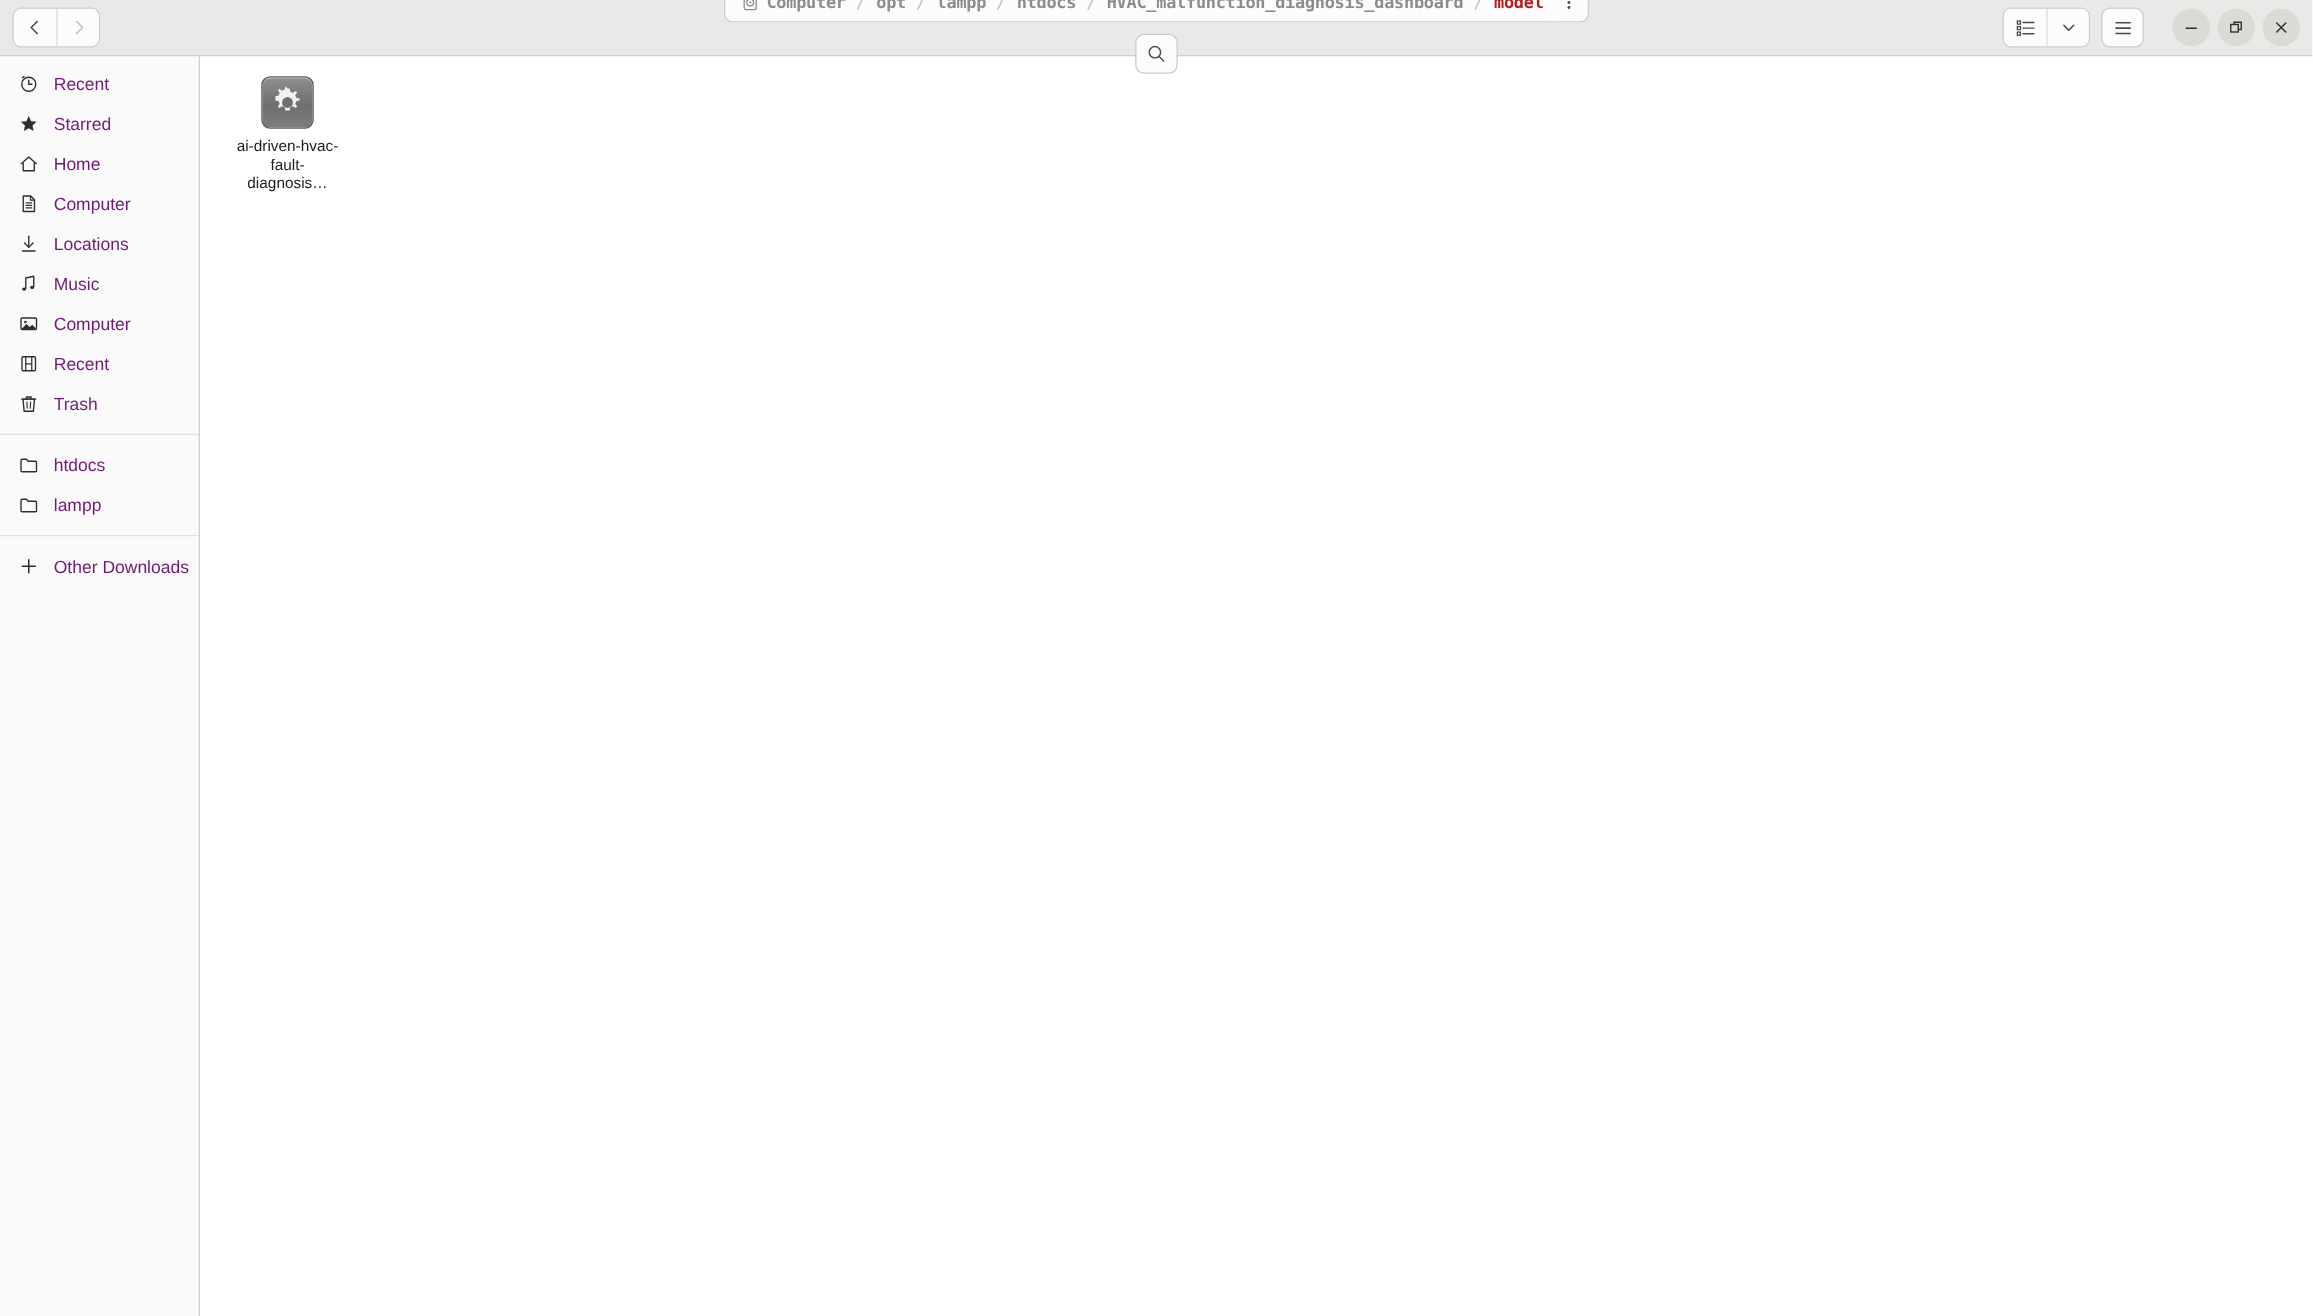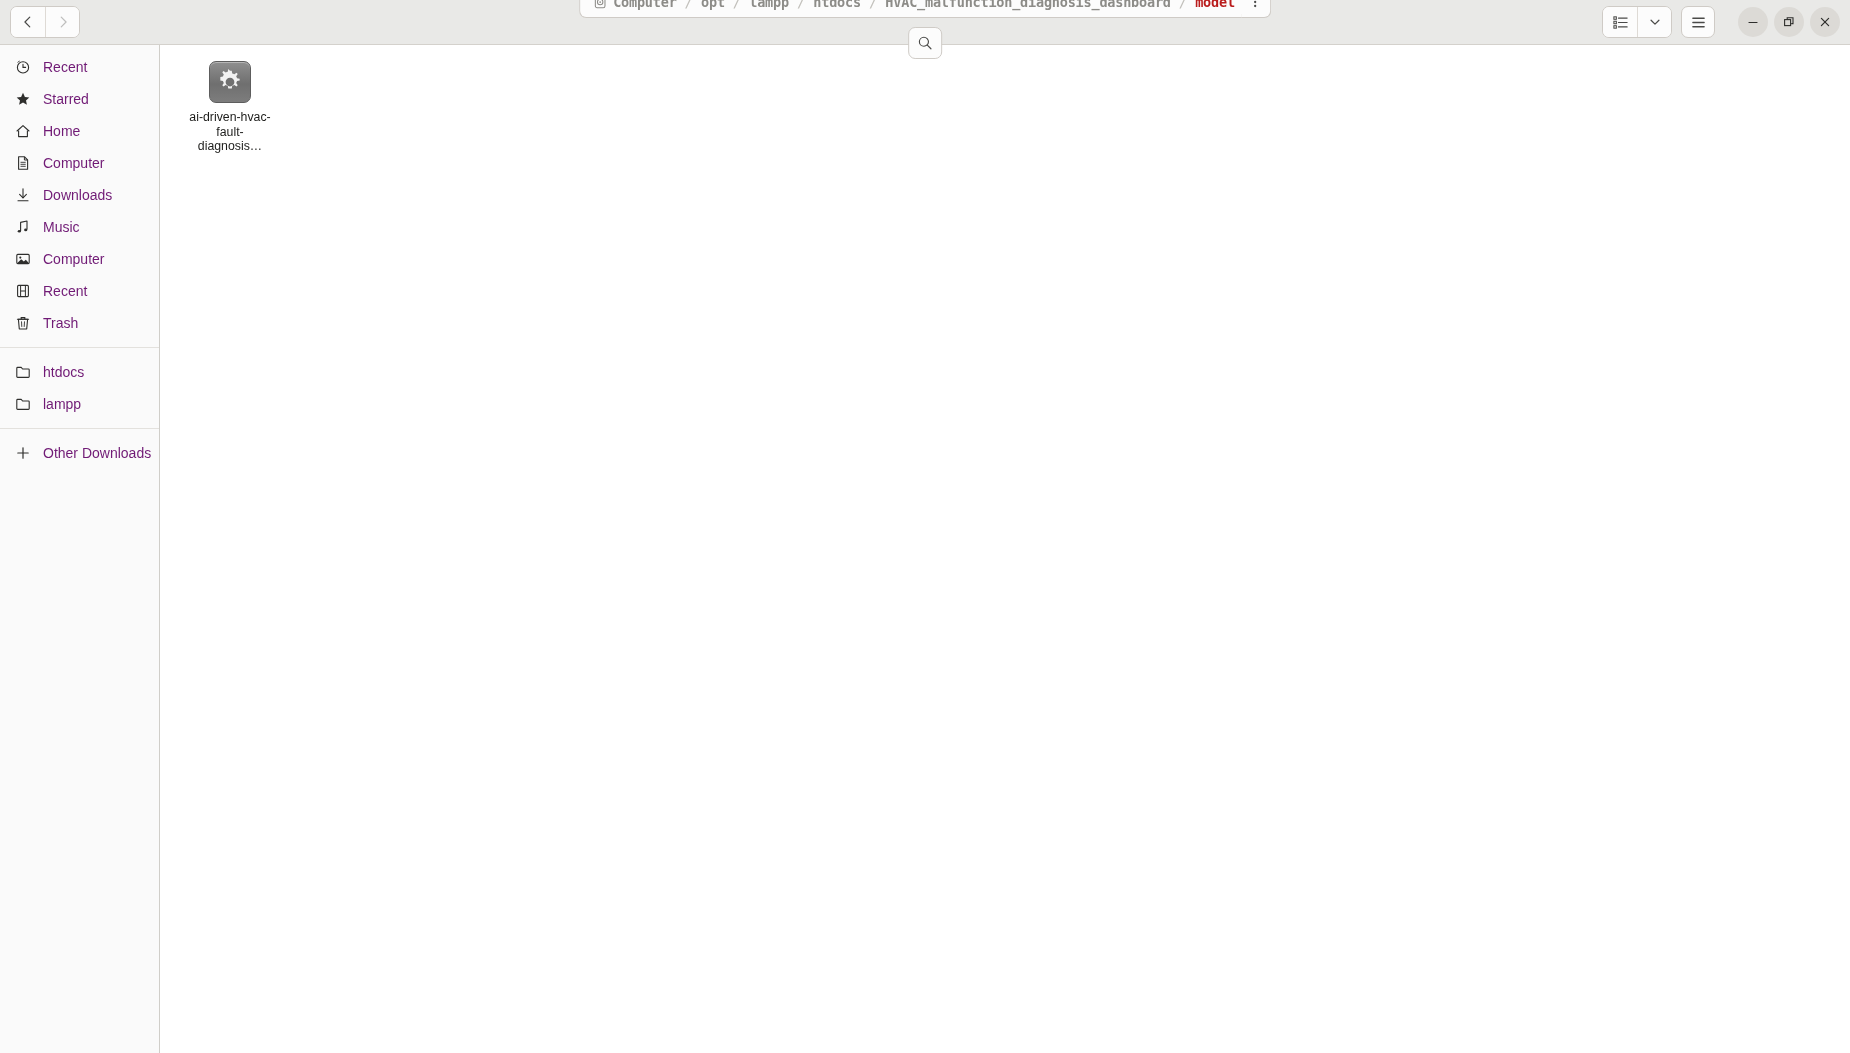--- a/index.html
+++ b/index.html
@@ -340,21 +340,21 @@
     </div>
 
     <div class="side-item">
       <span class="side-icon">
         <svg width="16" height="16" viewBox="0 0 16 16">
           <line x1="8" y1="1.9" x2="8" y2="10.6" stroke="#2e2e2c" stroke-width="1.1" stroke-linecap="round"></line>
           <path d="M4.6 7.4 L8 10.9 L11.4 7.4" fill="none" stroke="#2e2e2c" stroke-width="1.1" stroke-linecap="round" stroke-linejoin="round"></path>
           <line x1="3" y1="13.8" x2="13" y2="13.8" stroke="#2e2e2c" stroke-width="1.1" stroke-linecap="round"></line>
         </svg>
       </span>
-      <span>Downloads</span>
+      <span>Locations</span>
     </div>
 
     <div class="side-item">
       <span class="side-icon">
         <svg width="16" height="16" viewBox="0 0 16 16">
           <path d="M5.6 12 V3.4 L12 2 V10.6" fill="none" stroke="#2e2e2c" stroke-width="1.1" stroke-linejoin="round"></path>
           <ellipse cx="4.3" cy="12.2" rx="1.6" ry="1.3" fill="#2e2e2c"></ellipse>
           <ellipse cx="10.7" cy="10.9" rx="1.6" ry="1.3" fill="#2e2e2c"></ellipse>
         </svg>
       </span>

